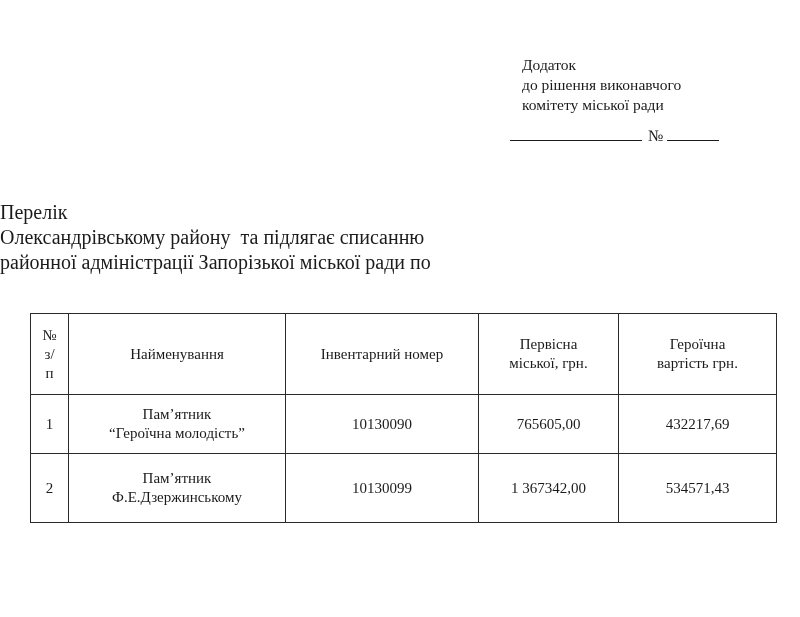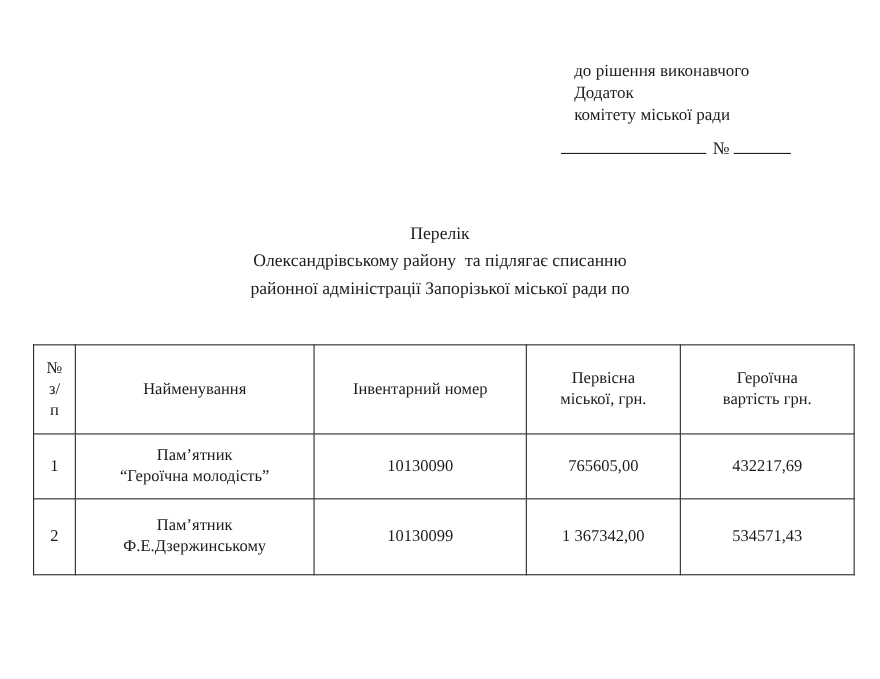--- a/index.html
+++ b/index.html
@@ -67,22 +67,22 @@
     margin-left: 6px;
     font-size: 16px;
   }
 
   
   .title-block {
     position: absolute;
     left: 0;
     top: 200px;
     width: 800px;
-    text-align: center;
-    font-size: 16px;
+    text-align: left;
+    font-size: 20px;
     line-height: 25px;
   }
   .title-block .tline {
     white-space: pre;
   }
 
   
   .tbl-wrap {
     position: absolute;
     left: 30px;
@@ -121,22 +121,22 @@
     display: block;
     white-space: pre;
   }
 </style>
 </head>
 <body>
 
 <div class="page">
 
   <div class="doc-header">
+    <div class="hline">Додаток</div>
     <div class="hline">до рішення виконавчого</div>
-    <div class="hline">Додаток</div>
     <div class="hline">комітету міської ради</div>
   </div>
 
   <div class="signature-line">
     <span class="rule-long"></span><span class="numero">№</span><span class="rule-short"></span>
   </div>
 
   <div class="title-block">
     <div class="tline">Перелік</div>
     <div class="tline">Олександрівському району  та підлягає списанню</div>

